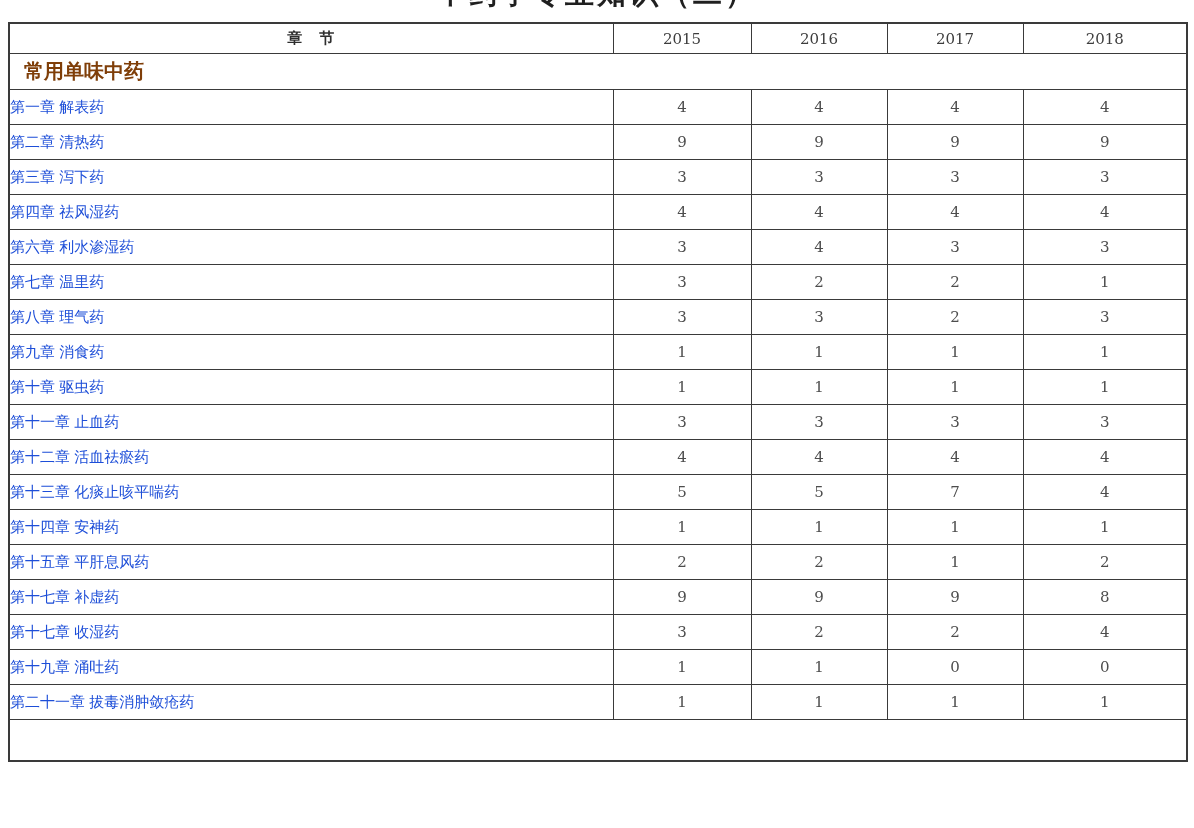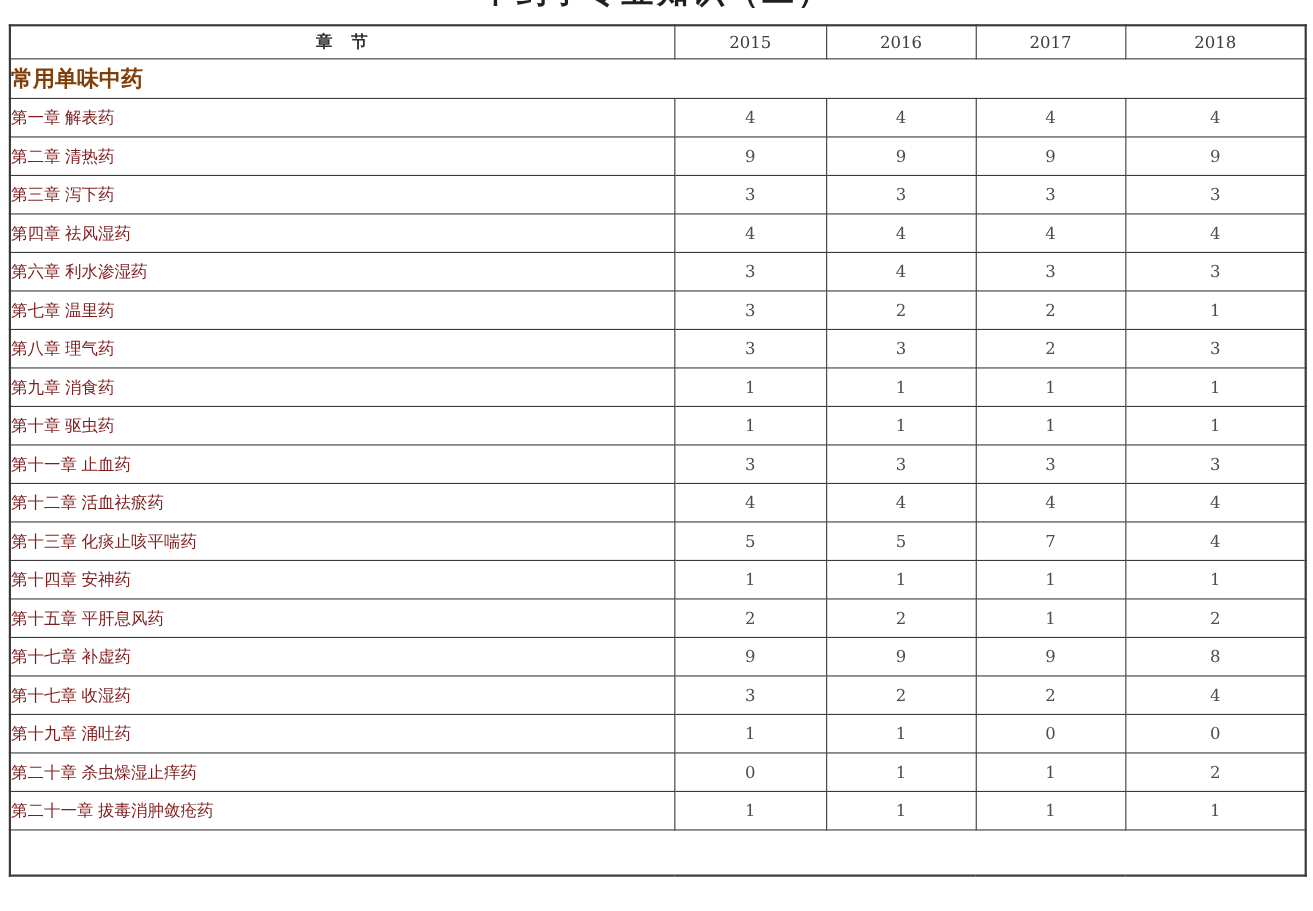--- a/index.html
+++ b/index.html
@@ -60,32 +60,33 @@
     letter-spacing: 1px;
   }
   th.year-col {
     font-family: "DejaVu Serif", serif;
     font-weight: normal;
     font-size: 15px;
     color: #3d3d3d;
   }
   tr.section-row td {
     height: 35px;
+    padding-left: 14px;
     font-size: 20px;
     font-weight: bold;
     color: #7f3e08;
   }
   tr.data-row td {
     height: 34px;
   }
   td.chapter-cell {
     text-align: left;
     padding-left: 14px;
     font-size: 15px;
-    color: #7f1d1d;
+    color: #1d4ed8;
   }
   td.num-cell {
     text-align: center;
     font-family: "DejaVu Serif", serif;
     font-size: 15px;
     color: #4d4d4d;
   }
   tr.cutoff-row td {
     height: 40px;
     border-left: none;
@@ -254,27 +255,20 @@
   </tr>
 
   <tr class="data-row">
     <td class="chapter-cell">第十九章 涌吐药</td>
     <td class="num-cell">1</td>
     <td class="num-cell">1</td>
     <td class="num-cell">0</td>
     <td class="num-cell">0</td>
   </tr>
 
-  <tr class="data-row">
-    <td class="chapter-cell">第二十章 杀虫燥湿止痒药</td>
-    <td class="num-cell">0</td>
-    <td class="num-cell">1</td>
-    <td class="num-cell">1</td>
-    <td class="num-cell">2</td>
-  </tr>
 
   <tr class="data-row">
     <td class="chapter-cell">第二十一章 拔毒消肿敛疮药</td>
     <td class="num-cell">1</td>
     <td class="num-cell">1</td>
     <td class="num-cell">1</td>
     <td class="num-cell">1</td>
   </tr>
 <tr class="cutoff-row" id="cutoff-row">
         <td colspan="5"></td>

